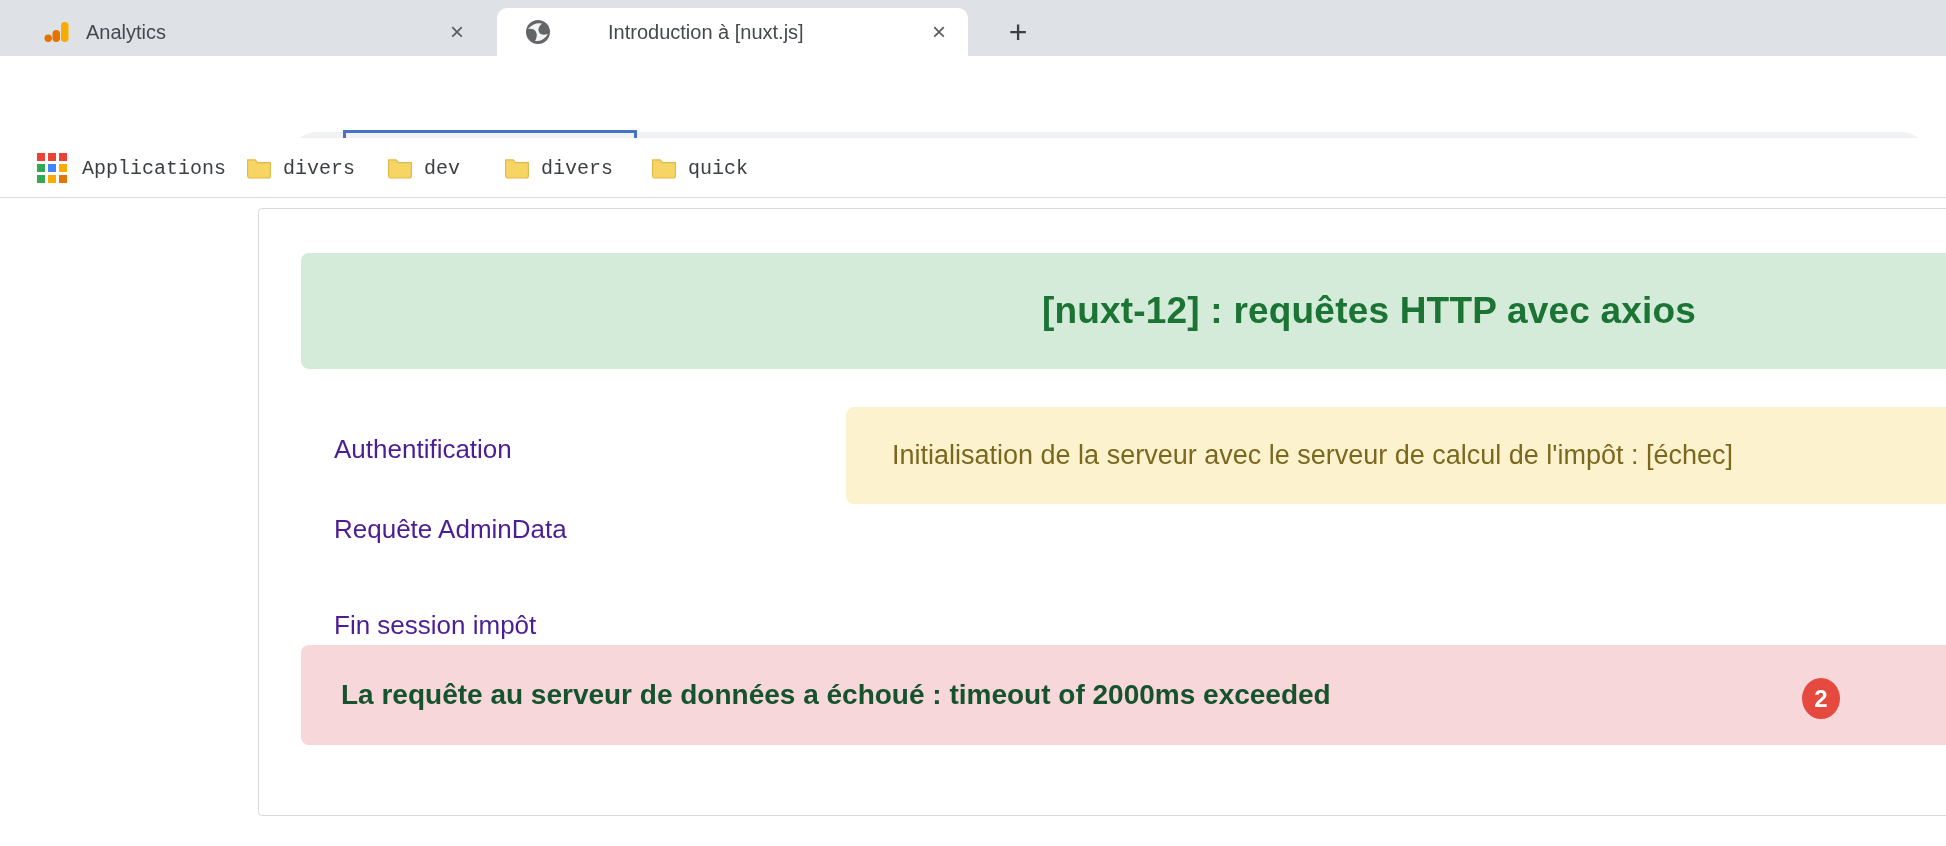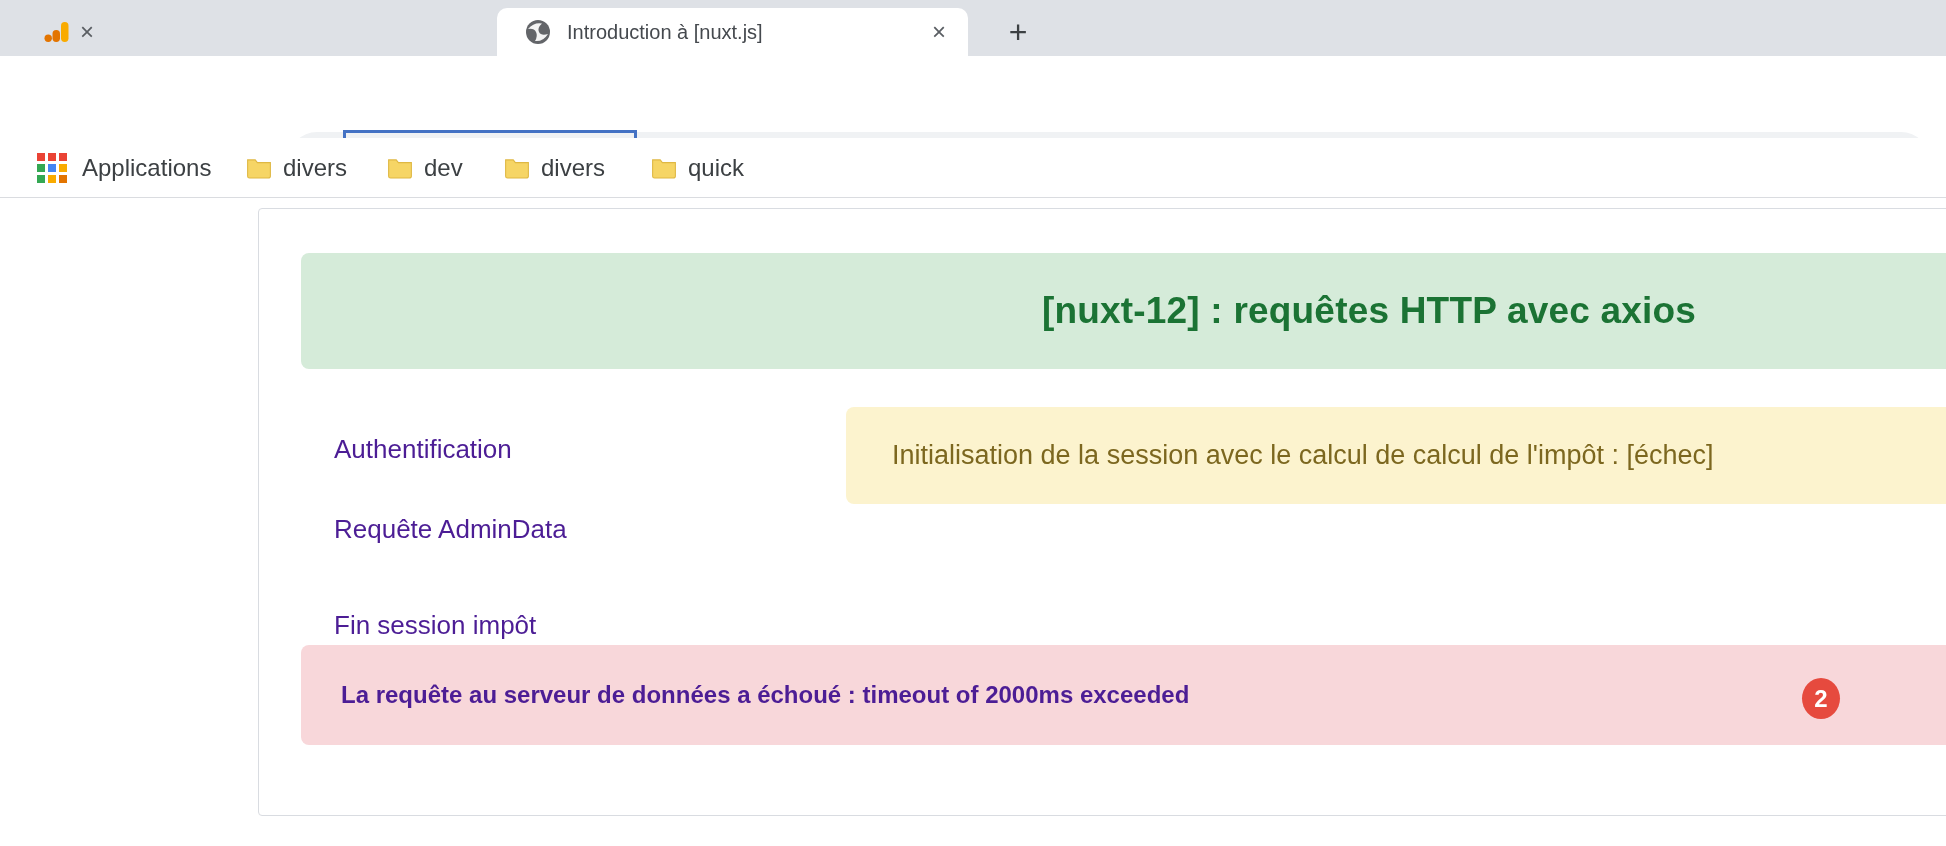--- a/index.html
+++ b/index.html
@@ -4,21 +4,21 @@
 <style>
   * { margin:0; padding:0; box-sizing:border-box; }
   html,body { width:1946px; height:846px; overflow:hidden; background:#fff;
               font-family:"Liberation Sans","DejaVu Sans",sans-serif; }
   .stage { position:absolute; top:0; left:0; width:1946px; height:846px; }
 
   
   .tabstrip { position:absolute; top:0; left:0; width:1946px; height:56px; background:#dee1e6; }
   .tab { position:absolute; top:8px; height:48px; display:flex; align-items:center; }
   .tab-inactive { left:16px; width:470px; }
-  .tab-active { left:497px; width:471px; background:#ffffff; border-radius:10px 10px 0 0; }
+  .tab-active { left:497px; width:471px; background:#ffffff; border-radius:10px 10px 0 0;gap:41px; }
   .tab .favicon { width:26px; height:26px; margin-left:28px; flex:0 0 auto; }
   .tab-label { margin-left:16px; font-size:20px; color:#45494e; white-space:nowrap; overflow:hidden; flex:1 1 auto; }
   .tab-close { width:34px; height:34px; margin-right:12px; display:flex; align-items:center; justify-content:center;
                font-size:24px; color:#5a5e63; border-radius:50%; flex:0 0 auto; }
   .newtab-btn { position:absolute; left:998px; top:12px; width:40px; height:40px; display:flex;
                 align-items:center; justify-content:center; font-size:32px; font-weight:400; color:#3c4043; }
 
   
   .navbar { position:absolute; top:56px; left:0; width:1946px; height:82px; background:#ffffff; }
   .nav-icon { position:absolute; top:86px; width:36px; height:36px; }
@@ -29,62 +29,63 @@
               font-size:24px; white-space:nowrap; }
   .url-host { color:#202124; }
   .url-rest { color:#5f6368; }
   .anno-rect { position:absolute; left:343px; top:74px; width:294px; height:64px;
                border:3px solid #4472c4; background:transparent; }
 
   
   .bookmarks { position:absolute; top:138px; left:0; width:1946px; height:60px; background:#ffffff;
                border-bottom:1px solid #dadce0; }
   .bm-item { position:absolute; top:0; height:60px; display:flex; align-items:center; }
-  .bm-label { font-size:24px; color:#3c4043; white-space:nowrap; }
+  .bm-label { font-size:20px; color:#3c4043; white-space:nowrap;font-family:Liberation Mono, monospace; }
   .apps-grid { width:31px; height:31px; display:grid; grid-template-columns:repeat(3,8px);
                grid-template-rows:repeat(3,8px); gap:3px; }
   .apps-grid span { width:8px; height:8px; display:block; }
   .folder-svg { width:26px; height:22px; margin-right:11px; }
 
   
   .content { position:absolute; top:199px; left:0; width:1578px; height:647px; background:#ffffff; }
   .card { position:absolute; left:258px; top:9px; width:2220px; height:608px;
           background:#ffffff; border:1px solid #d9dce1; border-radius:4px; }
   .banner-success { position:absolute; left:42px; top:44px; width:2136px; height:116px;
                     background:#d5ebd9; border-radius:8px; display:flex; align-items:center; justify-content:center; }
   .banner-success h1 { font-size:37px; font-weight:bold; color:#1b7334; letter-spacing:0.2px; }
   .link-col a { position:absolute; left:75px; display:block; font-size:26px; color:#4c1d95;
                 text-decoration:none; white-space:nowrap; }
   .link-0 { top:225px; } .link-1 { top:305px; } .link-2 { top:385px;margin-top:16px; }
   .box-warning { position:absolute; left:587px; top:198px; width:1591px; height:97px;
                  background:#fcf3ce; border-radius:8px; display:flex; align-items:center; }
   .box-warning span { margin-left:46px; font-size:27px; color:#7c671f; white-space:nowrap; }
   .box-danger { position:absolute; left:42px; top:436px; width:2136px; height:100px;
                 background:#f8d7da; border-radius:8px; display:flex; align-items:center; }
-  .box-danger span { margin-left:40px; font-size:24px; font-weight:bold; color:#4c1d95; white-space:nowrap; }
+  .box-danger span { margin-left:40px; font-size:28px; font-weight:bold; color:#14532d; white-space:nowrap; }
 
   
   .badge { position:absolute; background:#e64a3e; color:#ffffff; border-radius:50%;
            display:flex; align-items:center; justify-content:center; font-size:24px; font-weight:bold; }
   .badge-1 { left:643px; top:88px;  width:42px; height:44px; }
   .badge-2 { left:1802px; top:479px; width:38px; height:41px; }
 </style>
 </head>
 <body>
 
 <div class="stage">
 
   <div class="tabstrip">
 
     <div class="tab tab-inactive">
       <svg class="favicon" viewBox="0 0 26 26">
         <rect x="17" y="3" width="7.5" height="20" rx="3.7" fill="#F9AB00"></rect>
         <rect x="8.5" y="11" width="7.5" height="12" rx="3.7" fill="#E37400"></rect>
         <circle cx="4.2" cy="19.3" r="3.7" fill="#E37400"></circle>
       </svg>
+      <span class="tab-label">Analytics</span>
       <span class="tab-close">×</span>
     </div>
 
     <div class="tab tab-active">
       <svg class="favicon" viewBox="0 0 26 26">
         <circle cx="13" cy="13" r="12" fill="#636569"></circle>
         <path d="M3 10 Q 9 3 17 4.5 Q 12 9 14 13 Q 16 17 23 15 Q 18 23 10 22 Q 13 17 11 13 Q 9 9 3 10 Z" fill="#ffffff" opacity="0.92"></path>
       </svg>
       <span class="tab-label">Introduction à [nuxt.js]</span>
       <span class="tab-close">×</span>
@@ -176,21 +177,21 @@
         <h1>[nuxt-12] : requêtes HTTP avec axios</h1>
       </div>
 
       <div class="link-col">
         <a href="#" class="link-0">Authentification</a>
         <a href="#" class="link-1">Requête AdminData</a>
         <a href="#" class="link-2">Fin session impôt</a>
       </div>
 
       <div class="box-warning">
-        <span>Initialisation de la session avec le calcul de calcul de l'impôt : [échec]</span>
+        <span>Initialisation de la serveur avec le serveur de calcul de l'impôt : [échec]</span>
       </div>
 
       <div class="box-danger">
         <span>La requête au serveur de données a échoué : timeout of 2000ms exceeded</span>
       </div>
     </div>
 
     <div class="badge badge-2">2</div>
 
   </div>

